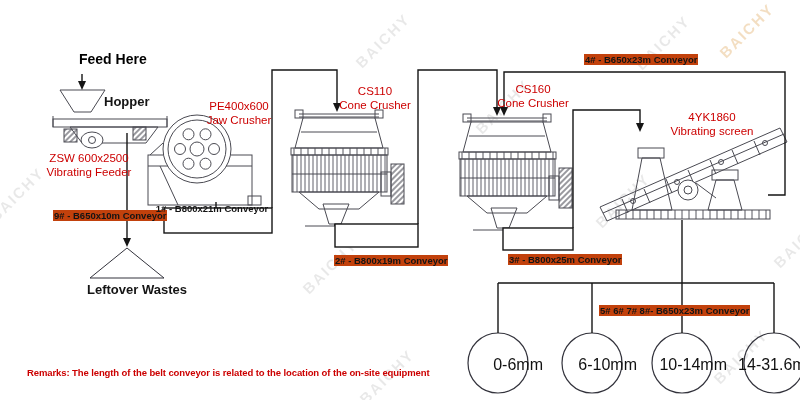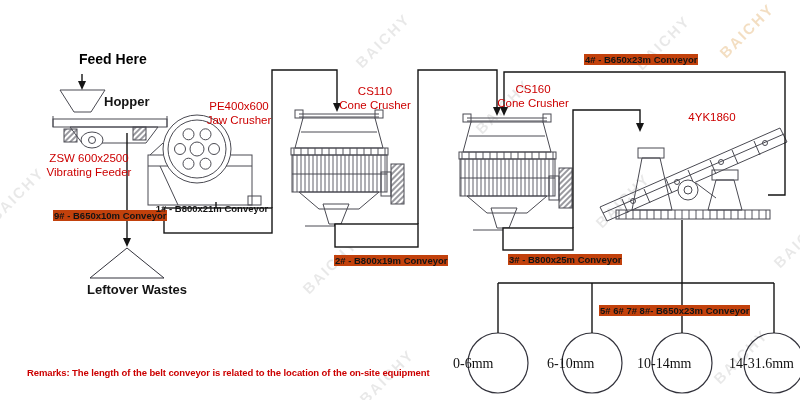--- a/index.html
+++ b/index.html
@@ -4,21 +4,21 @@
 <style>
   * { margin:0; padding:0; box-sizing:border-box; }
   body { font-family:"Liberation Sans","DejaVu Sans",sans-serif; background:#fff; }
   #stage { position:relative; width:800px; height:400px; background:#ffffff; overflow:hidden; }
   #artwork { position:absolute; left:0; top:0; }
   .lbl { position:absolute; color:#141414; font-size:9.5px; font-weight:600; white-space:nowrap; background:#c2410c; padding:0 1px; }
   .eq { position:absolute; text-align:center; font-weight:normal; font-size:11.5px; line-height:1.25; color:var(--accent,#cc0000); white-space:nowrap; }
   .title { position:absolute; font-weight:bold; font-size:14px; color:#000;padding-left:32px; }
   .plain { position:absolute; font-size:13px; font-weight:600; color:#141414; white-space:nowrap; }
   .boxlbl { position:absolute; display:flex; align-items:center; justify-content:center; font-size:9.5px; font-weight:600; color:#141414; white-space:nowrap; }
-  .circlbl { position:absolute; width:90px; text-align:left; font-size:14px; color:#111; white-space:nowrap;font-family:Liberation Serif, serif; }
+  .circlbl { position:absolute; width:90px; text-align:right; font-size:16px; color:#111; white-space:nowrap; }
   .remarks { position:absolute; font-size:9.5px; font-weight:bold; letter-spacing:-0.1px; color:var(--accent,#cc0000); white-space:nowrap; }
   .wm { position:absolute; font-weight:bold; font-size:15px; letter-spacing:2px; color:rgba(0,0,0,0.09); transform:rotate(-45deg); white-space:nowrap; background:transparent; }
   .wm.warm { color:rgba(222,160,80,0.35); }
 </style>
 </head>
 <body>
 
 <div id="stage">
 
   <div class="wm" style="left:348px;top:32px">BAICHY</div>
@@ -176,20 +176,21 @@
   <div class="eq" style="left:335px;top:84px;width:80px">
     <div>CS110</div>
     <div>Cone Crusher</div>
   </div>
   <div class="eq" style="left:493px;top:82px;width:80px">
     <div>CS160</div>
     <div>Cone Crusher</div>
   </div>
   <div class="eq" style="left:662px;top:110px;width:100px">
     <div>4YK1860</div>
+    <div>Vibrating screen</div>
   </div>
 
   <div class="lbl" style="left:53px;top:210px">9# - B650x10m Conveyor</div>
   <div class="boxlbl" style="left:164px;top:196px;width:96px;height:25px">1# - B800x21m Conveyor</div>
   <div class="lbl" style="left:334px;top:255px">2# - B800x19m Conveyor</div>
   <div class="lbl" style="left:508px;top:254px">3# - B800x25m Conveyor</div>
   <div class="lbl" style="left:584px;top:54px">4# - B650x23m Conveyor</div>
   <div class="lbl" style="left:599px;top:305px">5# 6# 7# 8#- B650x23m Conveyor</div>
 
   <div class="plain" style="left:87px;top:282px">Leftover Wastes</div>

